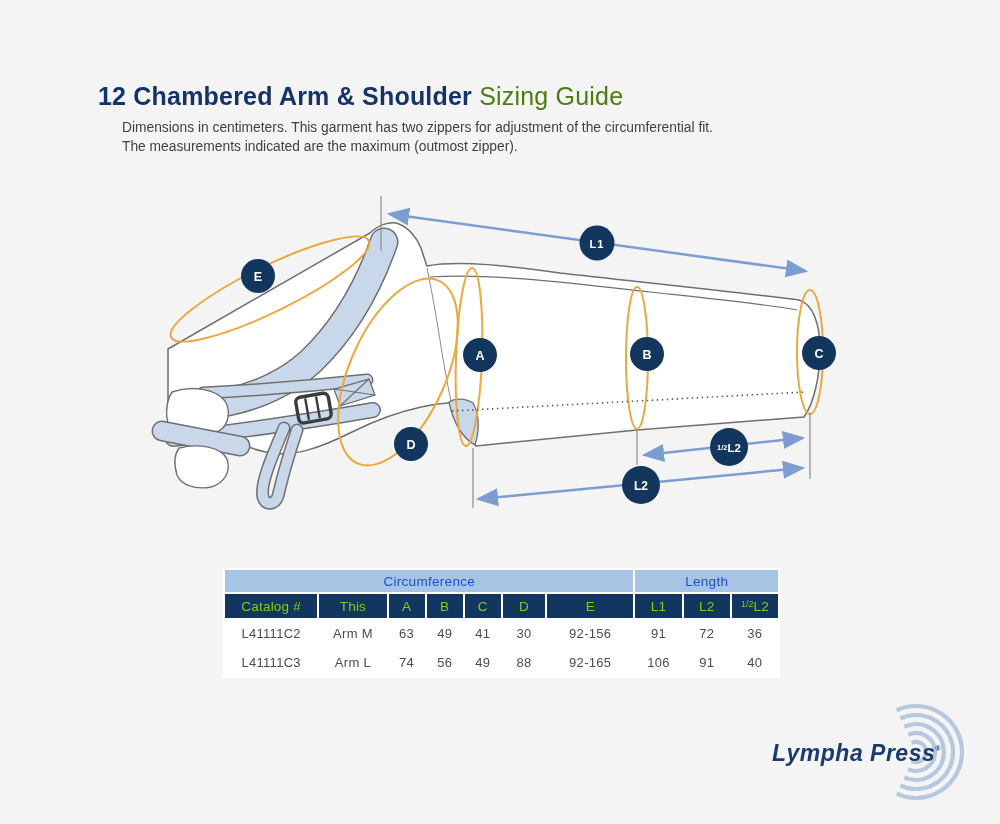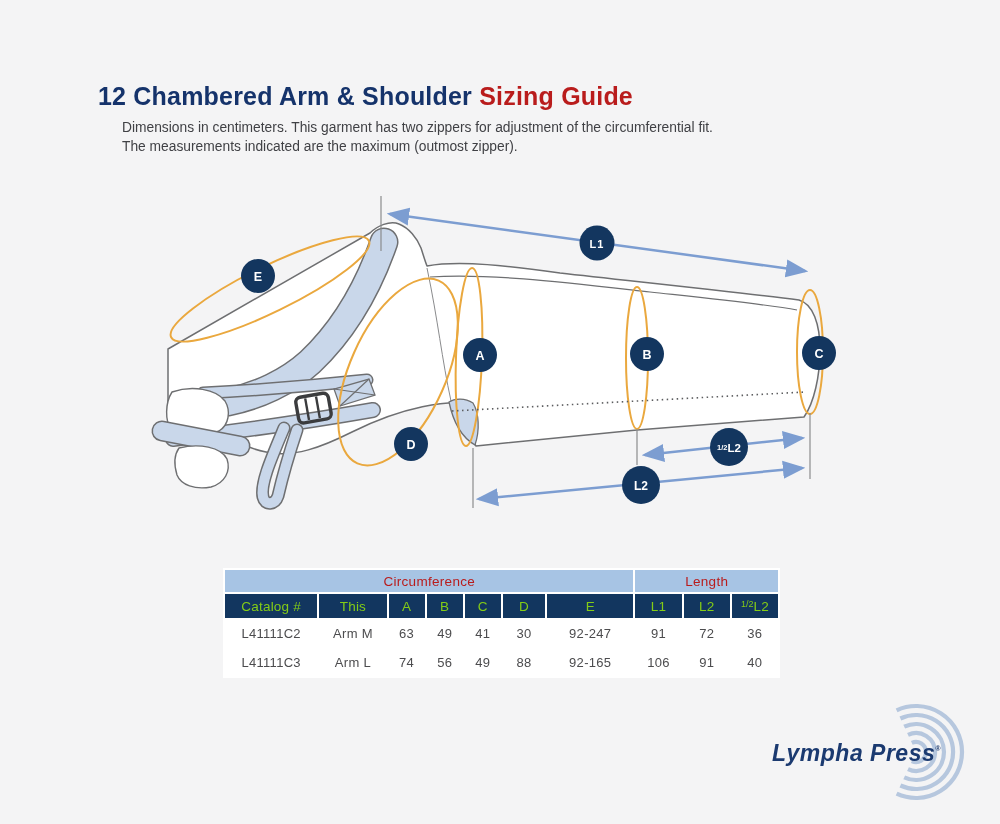--- a/index.html
+++ b/index.html
@@ -6,33 +6,33 @@
   body{
     width:1000px;height:824px;position:relative;overflow:hidden;
     background:#f4f4f5;
     font-family:"Liberation Sans", sans-serif;
   }
   .page-title{
     position:absolute;left:98px;top:82px;
     font-size:25px;font-weight:700;letter-spacing:.2px;color:#15336b;
     white-space:nowrap;
   }
-  .page-title .accent{color:#b91c1c;font-weight:700;}
+  .page-title .accent{color:#4d7c0f;font-weight:400;}
   .page-desc{
     position:absolute;left:98px;top:119px;
     font-size:13.8px;line-height:18.5px;color:#404145;margin-left:24px;
   }
   .diagram-svg{position:absolute;left:0;top:0;}
 
   
   .table-wrap{position:absolute;left:223px;top:568px;}
   table.sizing{border-collapse:collapse;background:#fff;table-layout:fixed;width:557px;}
   table.sizing th, table.sizing td{text-align:center;vertical-align:middle;}
   th.grp{
-    background:#a7c4e4;color:#b91c1c;font-weight:500;font-size:13.5px;
+    background:#a7c4e4;color:#1d4ed8;font-weight:500;font-size:13.5px;
     height:20px;border:2px solid #ffffff;letter-spacing:.3px;
   }
   th.colh{
     background:#12365f;color:#84cc16;font-weight:500;font-size:13.5px;
     height:22px;border:2px solid #ffffff;letter-spacing:.2px;
   }
   td.cell{
     background:#ffffff;color:#4c4c4e;font-size:13px;height:25px;
     border:2px solid #ffffff;letter-spacing:.3px;
   }
@@ -218,21 +218,21 @@
       <th class="colh">L2</th>
       <th class="colh"><span class="suphalf">1/2</span><span>L2</span></th>
     </tr>
     <tr>
       <td class="cell">L41111C2</td>
       <td class="cell">Arm M</td>
       <td class="cell">63</td>
       <td class="cell">49</td>
       <td class="cell">41</td>
       <td class="cell">30</td>
-      <td class="cell">92-247</td>
+      <td class="cell">92-156</td>
       <td class="cell">91</td>
       <td class="cell">72</td>
       <td class="cell">36</td>
     </tr>
     <tr>
       <td class="cell">L41111C3</td>
       <td class="cell">Arm L</td>
       <td class="cell">74</td>
       <td class="cell">56</td>
       <td class="cell">49</td>

